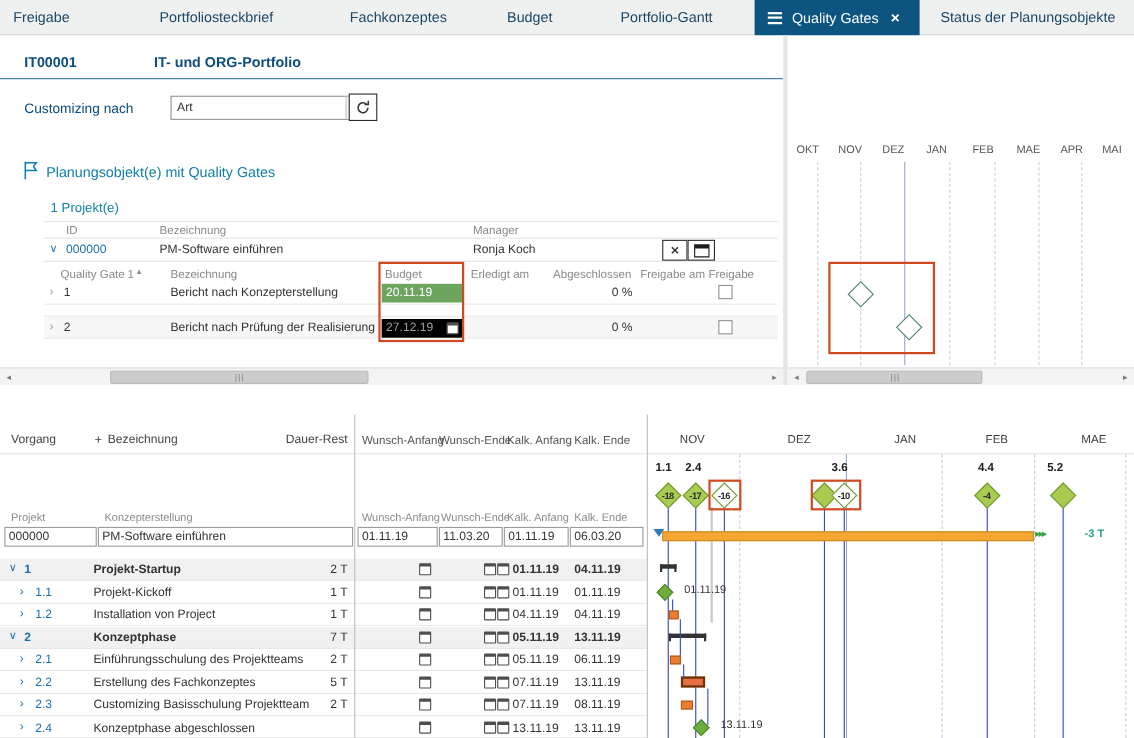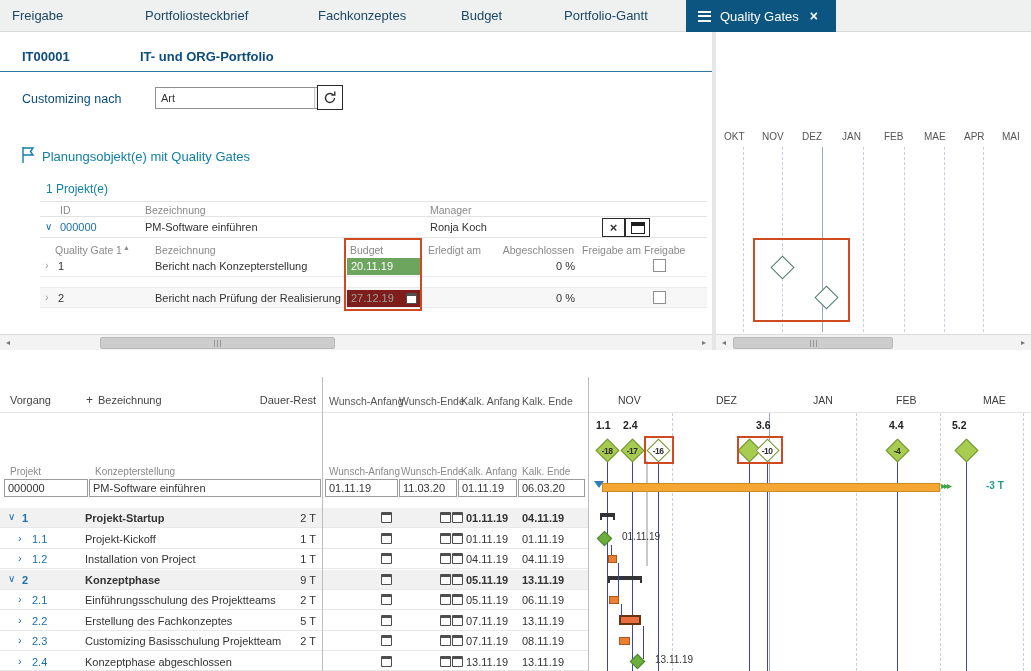--- a/index.html
+++ b/index.html
@@ -49,21 +49,21 @@
 .dashline{width:0;border-left:1px dashed #c6cfdf}
 .solidline{width:1px;background:#98a8cc}
 .baro{background:#ed7d31;border:1px solid #a85a1b}
 .bracket{background:#333}
 .bracket::before,.bracket::after{content:"";position:absolute;top:0;width:2px;height:7px;background:#333}
 .bracket::before{left:0}
 .bracket::after{right:0}
 .trow{left:0;width:588px;height:20px;border-bottom:1px solid #e8e8e8;background:#fff}
 .trow.phase{background:#f1f1f1}
 .gatecell-done{background:#6da55f;color:#fff;font-size:11px;line-height:17px;padding-left:4px;cursor:pointer}
-.gatecell-open{background:#7f1d1d;color:#97a296;font-size:11px;line-height:17px;padding-left:4px;cursor:pointer}
+.gatecell-open{background:#000000;color:#97a296;font-size:11px;line-height:17px;padding-left:4px;cursor:pointer}
 .mth{font-size:10px;color:#555;white-space:nowrap}
 .mth2{font-size:10.5px;color:#3c3c3c;white-space:nowrap}
 .mslbl{font-size:10.5px;font-weight:bold;color:#222;white-space:nowrap}
 .conn{width:1px;background:#3a43c0}
 </style>
 </head>
 <body>
 
 <div id="root">
 
@@ -71,20 +71,21 @@
     <span class="abs navtab" style="left:12px">Freigabe</span>
     <span class="abs navtab" style="left:145px">Portfoliosteckbrief</span>
     <span class="abs navtab" style="left:318px">Fachkonzeptes</span>
     <span class="abs navtab" style="left:461px">Budget</span>
     <span class="abs navtab" style="left:564px">Portfolio-Gantt</span>
     <div class="abs navactive" style="left:686px;top:0;width:150px;height:32px">
       <span class="burger"></span>
       <span>Quality Gates</span>
       <span class="closex">×</span>
     </div>
+    <span class="abs navtab" style="left:855px">Status der Planungsobjekte</span>
   </div>
 
   <span class="abs hblue" style="left:22px;top:49px">IT00001</span>
   <span class="abs hblue" style="left:140px;top:49px">IT- und ORG-Portfolio</span>
   <div class="abs" style="left:0;top:71px;width:712px;border-top:1px solid #2f76a6"></div>
 
   <span class="abs" style="left:22px;top:92px;font-size:12.5px;color:#0c4d7c">Customizing nach</span>
   <div class="abs sel" style="left:155px;top:87px;width:178px">
     <span>Art</span>
     <span class="selchev">▼</span>
@@ -249,21 +250,21 @@
     <span class="cal abs" style="left:381px;top:4px"></span>
     <span class="cal abs" style="left:440px;top:4px"></span>
     <span class="cal abs" style="left:452px;top:4px"></span>
     <span class="abs t11" style="left:466px;top:4px">04.11.19</span>
     <span class="abs t11" style="left:522px;top:4px">04.11.19</span>
   </div>
   <div class="abs trow phase" style="top:570px">
     <span class="abs link" style="left:8px;top:3px;font-size:10px">∨</span>
     <span class="abs link t11 bold" style="left:22px;top:4px">2</span>
     <span class="abs t11 bold" style="left:85px;top:4px">Konzeptphase</span>
-    <span class="abs t11 right" style="left:250px;top:4px;width:66px">9 T</span>
+    <span class="abs t11 right" style="left:250px;top:4px;width:66px">7 T</span>
     <span class="cal abs" style="left:381px;top:4px"></span>
     <span class="cal abs" style="left:440px;top:4px"></span>
     <span class="cal abs" style="left:452px;top:4px"></span>
     <span class="abs t11 bold" style="left:466px;top:4px">05.11.19</span>
     <span class="abs t11 bold" style="left:522px;top:4px">13.11.19</span>
   </div>
   <div class="abs trow" style="top:590px">
     <span class="abs link" style="left:18px;top:3px;font-size:11px">›</span>
     <span class="abs link t11" style="left:32px;top:4px">2.1</span>
     <span class="abs t11" style="left:85px;top:4px">Einführungsschulung des Projektteams</span>

